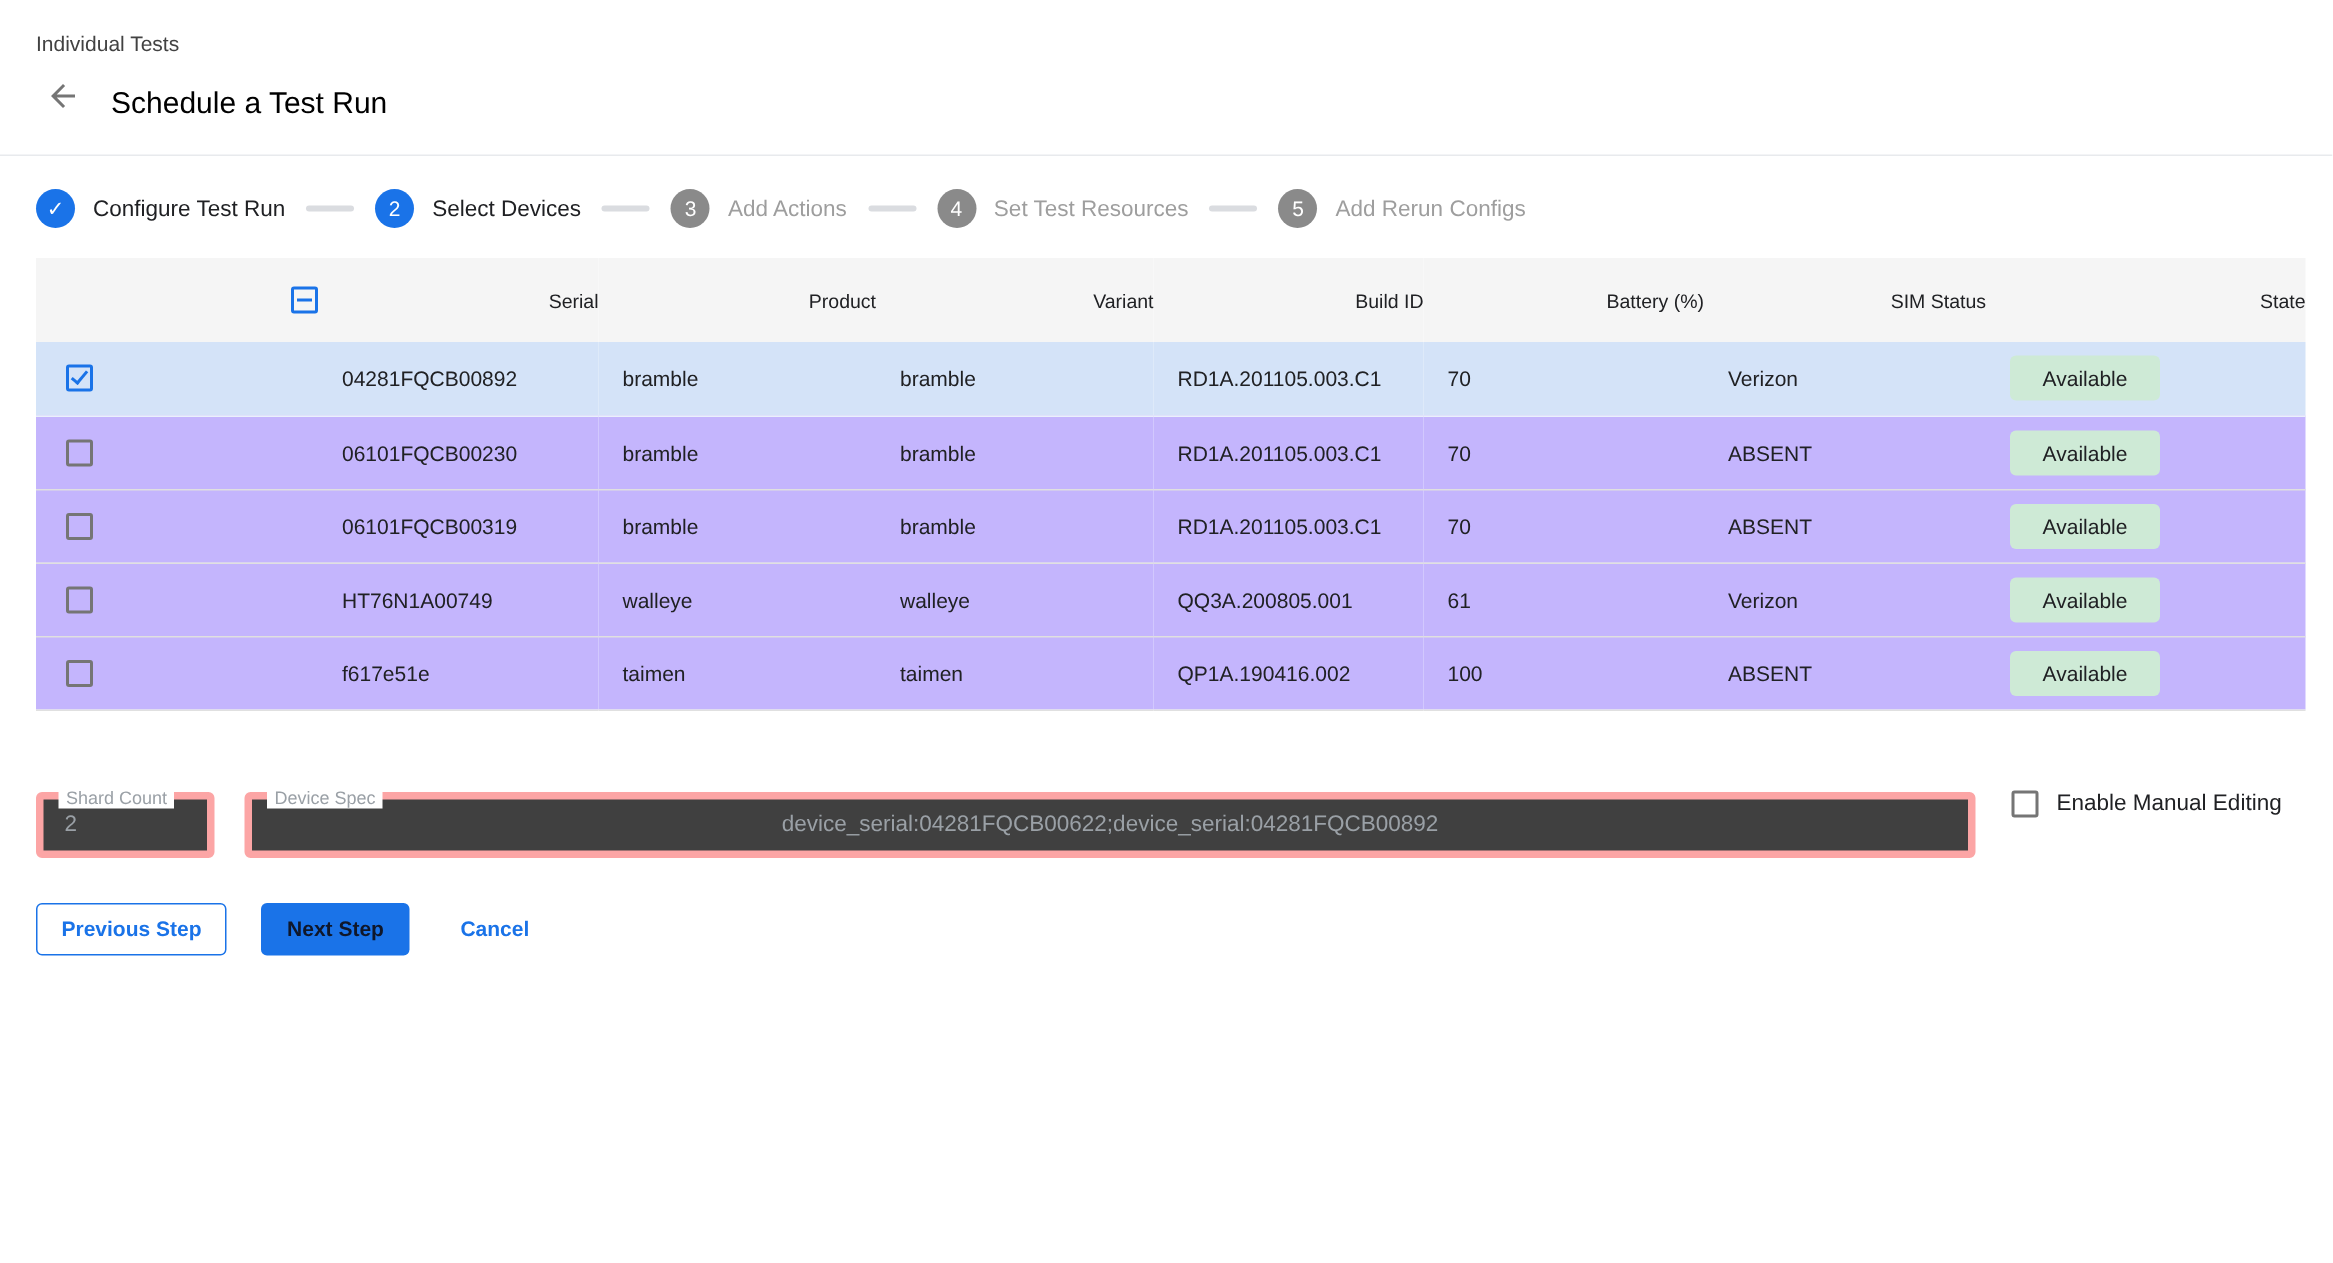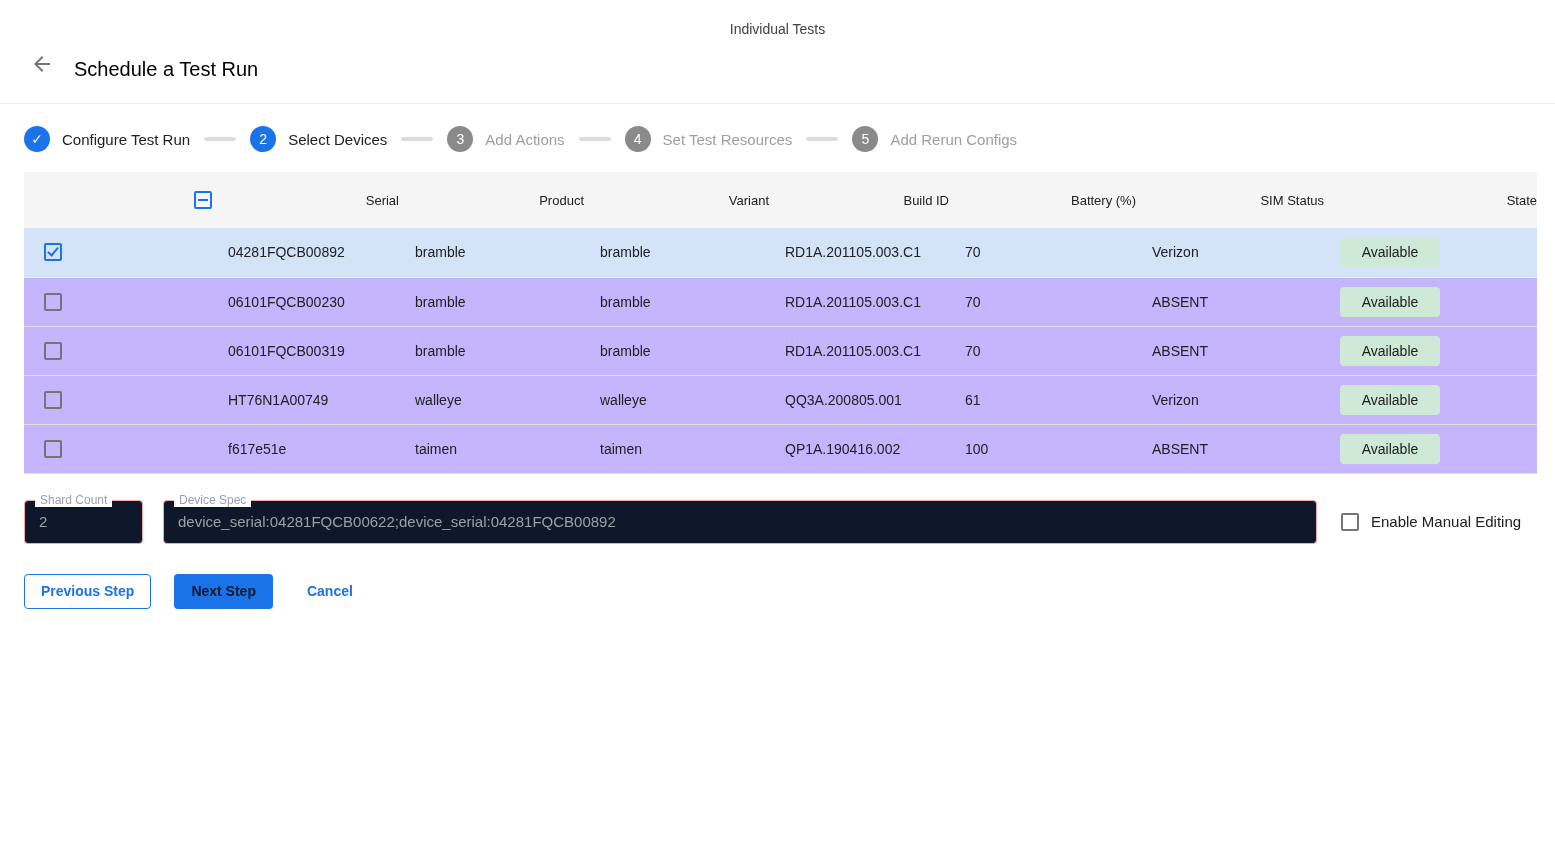--- a/index.html
+++ b/index.html
@@ -6,21 +6,21 @@
   html, body { margin: 0; padding: 0; }
   body {
     width: 1555px; height: 842px;
     background: #ffffff;
     font-family: "Liberation Sans", sans-serif;
     color: #202124;
     overflow: hidden;
   }
 
   
-  .page-header { padding: 20px 24px 0 24px; text-align: center; }
+  .page-header { padding: 20px 24px 0 24px; }
   .breadcrumb { font-size: 14px; color: #424242; line-height: 18px; cursor: pointer; }
   .title-row { display: flex; align-items: center; margin-top: 8px; }
   .back-btn { width: 24px; height: 24px; margin-left: 6px; cursor: pointer; display: inline-flex; }
   .page-title { font-size: 20px; font-weight: 400; margin: 12px 0 0 20px; color: #000000; }
   .header-divider { margin-top: 22px; border-bottom: 1px solid #e8eaed; }
 
   
   .stepper { display: flex; align-items: center; padding: 22px 24px 18px 24px; }
   .step { display: flex; align-items: center; cursor: pointer; }
   .step-circle {
@@ -66,30 +66,30 @@
   
   .pill {
     display: inline-block; width: 100px; text-align: center;
     background: #ceead6; color: #202124;
     padding: 7px 0; border-radius: 4px; font-size: 14px;
   }
 
   
   .form-row { display: flex; align-items: center; margin: 26px 24px 0 24px; }
   .field {
-    position: relative; border: 1px solid #fca5a5; border-radius: 4px;
-    height: 44px; background: #0f172a; display: flex; align-items: center;
+    position: relative; border: 5px solid #fca5a5; border-radius: 4px;
+    height: 44px; background: #404040; display: flex; align-items: center; margin-top: 28px;
   }
   .field-label {
     position: absolute; top: -8px; left: 10px; background: #fff;
     padding: 0 5px; font-size: 12px; color: #9aa0a6; white-space: nowrap;
   }
   .field-value { padding: 0 14px; font-size: 15px; color: #9aa0a6; white-space: nowrap; overflow: hidden; }
   .field.shard { width: 119px; }
-  .field.spec { width: 1154px; margin-left: 20px; }
+  .field.spec { width: 1154px; margin-left: 20px; justify-content: center; }
   .manual-edit { display: flex; align-items: center; margin-left: 24px; cursor: pointer; }
   .manual-edit .checkbox { flex: none; }
   .manual-edit-label { margin-left: 12px; font-size: 15px; color: #202124; white-space: nowrap; }
 
   
   .actions { display: flex; align-items: flex-end; margin: 30px 24px 0 24px; }
   .btn { font-family: "Liberation Sans", sans-serif; font-size: 14px; font-weight: 700;
          border-radius: 4px; height: 35px; cursor: pointer; }
   .btn-outline { background: #fff; color: #1a73e8; border: 1px solid #1a73e8; padding: 0 16px; }
   .btn-filled { background: #1a73e8; color: #0f172a; border: none; padding: 0 17px; margin-left: 23px; }

